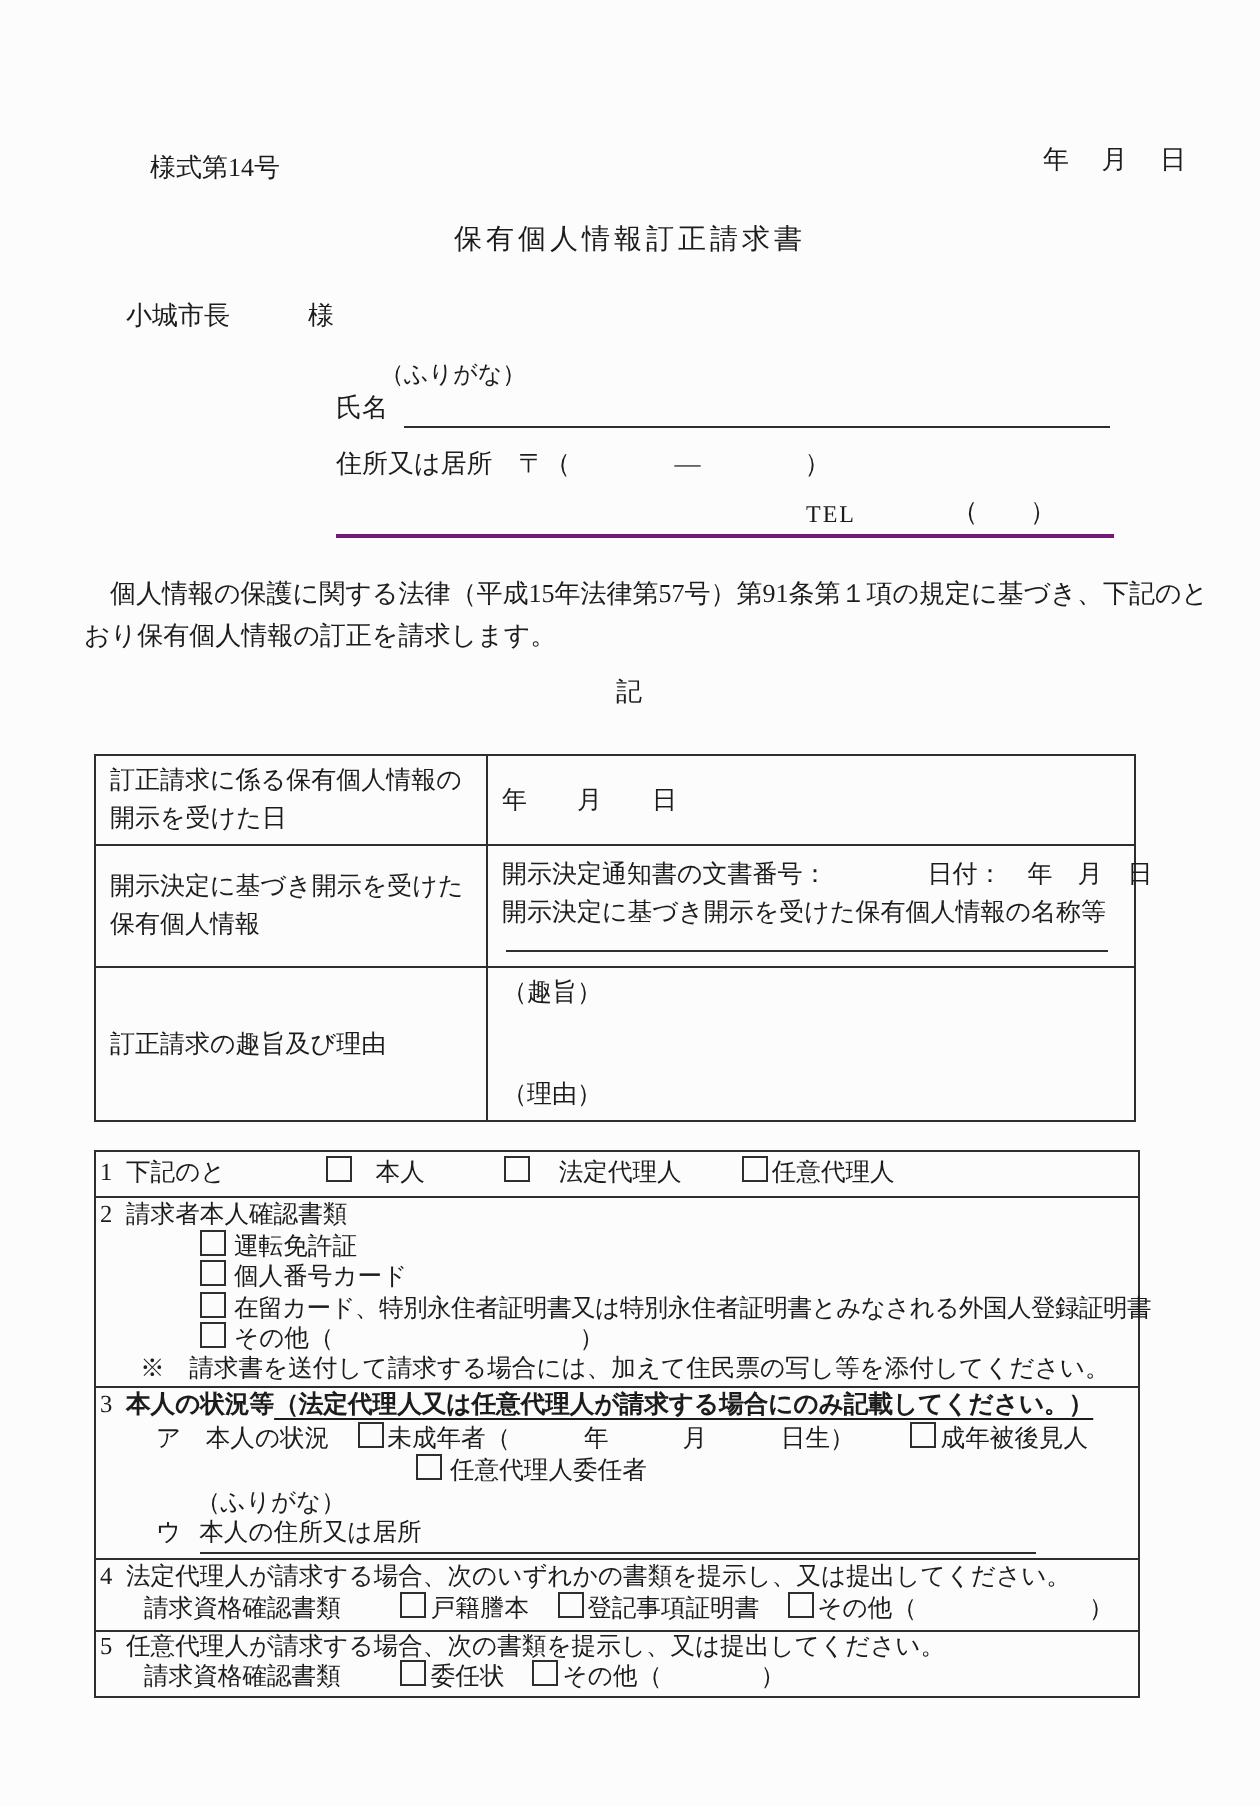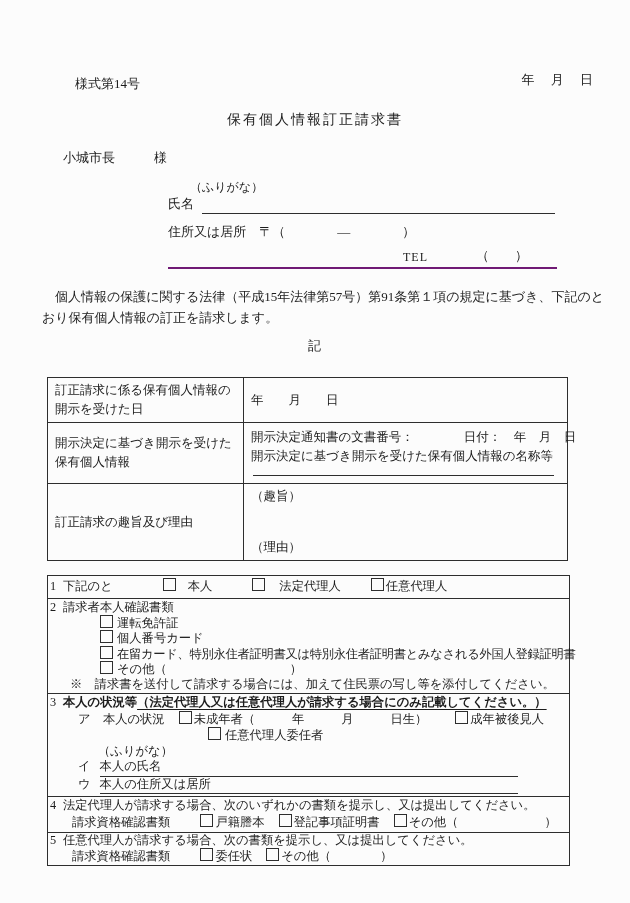--- a/index.html
+++ b/index.html
@@ -153,23 +153,20 @@
         <span class="num">3</span><span class="bold">本人の状況等</span><span class="bold u">（法定代理人又は任意代理人が請求する場合にのみ記載してください。）</span>
       </div>
       <div class="line ind-sub">
         <span>ア　本人の状況</span><span class="cb" style="margin-left:14px;margin-right:2px;"></span><span>未成年者（　　　年　　　月　　　日生）</span><span class="cb" style="margin-left:28px;margin-right:2px;"></span><span>成年被後見人</span>
       </div>
       <div class="line" style="margin-left:160px;">
         <span class="cb"></span><span>任意代理人委任者</span>
       </div>
       <div class="line ind-kana">（ふりがな）</div>
       <div class="line ind-sub">
-        <span>イ</span><span class="ulined-field"><span>本人の氏名</span></span>
-      </div>
-      <div class="line ind-sub">
         <span>ウ</span><span class="ulined-field"><span>本人の住所又は居所</span></span>
       </div>
     </div>
 
     <div class="sec s4">
       <div class="line">
         <span class="num">4</span><span>法定代理人が請求する場合、次のいずれかの書類を提示し、又は提出してください。</span>
       </div>
       <div class="line ind-doc">
         <span>請求資格確認書類</span><span class="cb" style="margin-left:30px;margin-right:2px;"></span><span>戸籍謄本</span><span class="cb" style="margin-left:14px;margin-right:2px;"></span><span>登記事項証明書</span><span class="cb" style="margin-left:14px;margin-right:2px;"></span><span>その他（　　　　　　　）</span>

